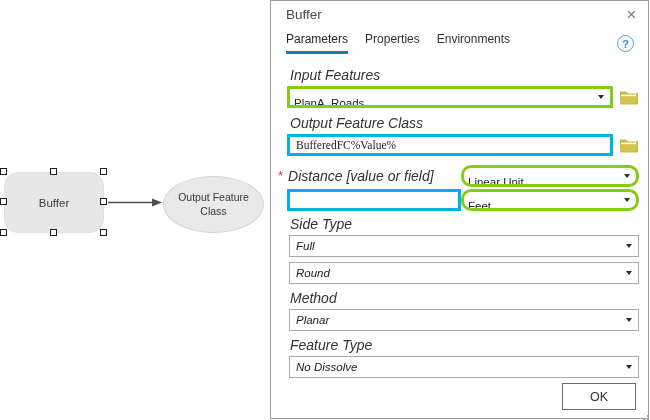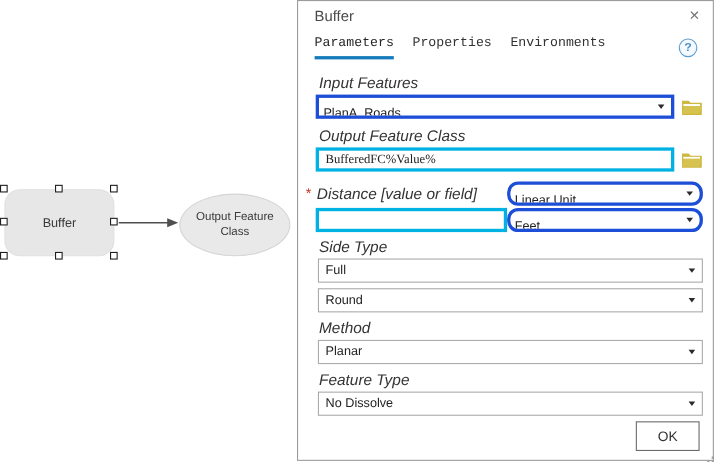--- a/index.html
+++ b/index.html
@@ -28,55 +28,55 @@
 
   
   .panel { position:absolute; left:270px; top:0; width:379px; height:419px;
     background:#fff; border:1px solid #9C9C9C; }
 
   .panel-header { display:flex; justify-content:space-between; align-items:flex-start;
     padding:6px 8px 0 15px; }
   .panel-title { font-size:13.5px; color:#4A4A4A; }
   .close-btn { font-size:16px; color:#757575; line-height:16px; padding:0 4px; cursor:default; }
 
-  .tabs-row { display:flex; align-items:flex-end; padding:9px 14px 0 15px;font-family:Liberation Mono, monospace; }
+  .tabs-row { display:flex; align-items:flex-end; padding:9px 14px 0 15px; }
   .tab { font-size:12px; color:#323232; margin-right:17px; padding-bottom:5px;
          border-bottom:3px solid transparent; }
   .tab.active { border-bottom-color:#157CBB; color:#262626; }
   .help-btn { margin-left:auto; margin-bottom:2px; width:17px; height:17px;
     border:1.5px solid #5A9BD0; border-radius:50%; color:#4A90C8; background:#F5FAFE;
     font-size:11px; font-weight:bold; display:flex; align-items:center; justify-content:center; }
 
   .form { padding:13px 9px 0 16px; }
   .field-label { font-size:14px; color:#333; margin:0 0 3px 3px;font-style:italic; }
   .row { display:flex; align-items:center; }
 
   .combo { position:relative; height:22px; background:#fff; border:1px solid #ABABAB;
     display:flex; align-items:center; font-size:11.5px; color:#222;
     padding:0 18px 0 6px; white-space:nowrap; overflow:hidden; }
-  .combo.hl { border:3px solid #1d4ed8; padding:12px 16px 0 4px; }
+  .combo.hl { border:3px solid #84cc16; padding:12px 16px 0 4px; }
   .caret { position:absolute; right:6px; top:50%; margin-top:-2px; width:0; height:0;
     border-left:3.5px solid transparent; border-right:3.5px solid transparent;
     border-top:4.5px solid #2B2B2B; }
 
   .textbox { height:22px; border:1px solid #ABABAB; font-size:11.5px; color:#222;
     padding:0 6px; font-family:inherit; outline:none; background:#fff; }
   .textbox.hl { border:3px solid #00B2E3;font-family:Liberation Serif, serif; }
 
   .browse { width:20px; height:16px; margin-left:6px; background:none; border:none; padding:0; }
 
   .req { font-size:13px; color:#CE3B28; margin:0 5px 0 -9px; line-height:10px; }
 
   .mb7{margin-bottom:7px;} .mb9{margin-bottom:9px;} .mb2{margin-bottom:2px;}
   .mb5{margin-bottom:5px;} .mb6{margin-bottom:6px;}
 
   .w-main{width:329px;} .w-left{width:174px;} .w-right{width:178px; margin-left:auto;border-radius:10px;}
-  .w-full{width:350px; margin-left:2px;}
-
-  .ok-btn { position:absolute; right:12px; bottom:8px; width:58px; height:27px;
+  .w-full{width:350px; margin-left:2px;font-style:italic;}
+
+  .ok-btn { position:absolute; right:12px; bottom:8px; width:74px; height:27px;
     background:#fff; border:1px solid #6B6B6B; font-size:12.5px; color:#333;
     font-family:inherit; }
   .grip { position:absolute; right:3px; bottom:5px; width:2px; height:2px;
     box-shadow: 8px 0 0 #9A9A9A, 8px 4px 0 #9A9A9A, 8px 8px 0 #9A9A9A,
                 4px 4px 0 #9A9A9A, 4px 8px 0 #9A9A9A, 0 8px 0 #9A9A9A; }
 </style>
 </head>
 <body>
 
 <div class="model-canvas">

